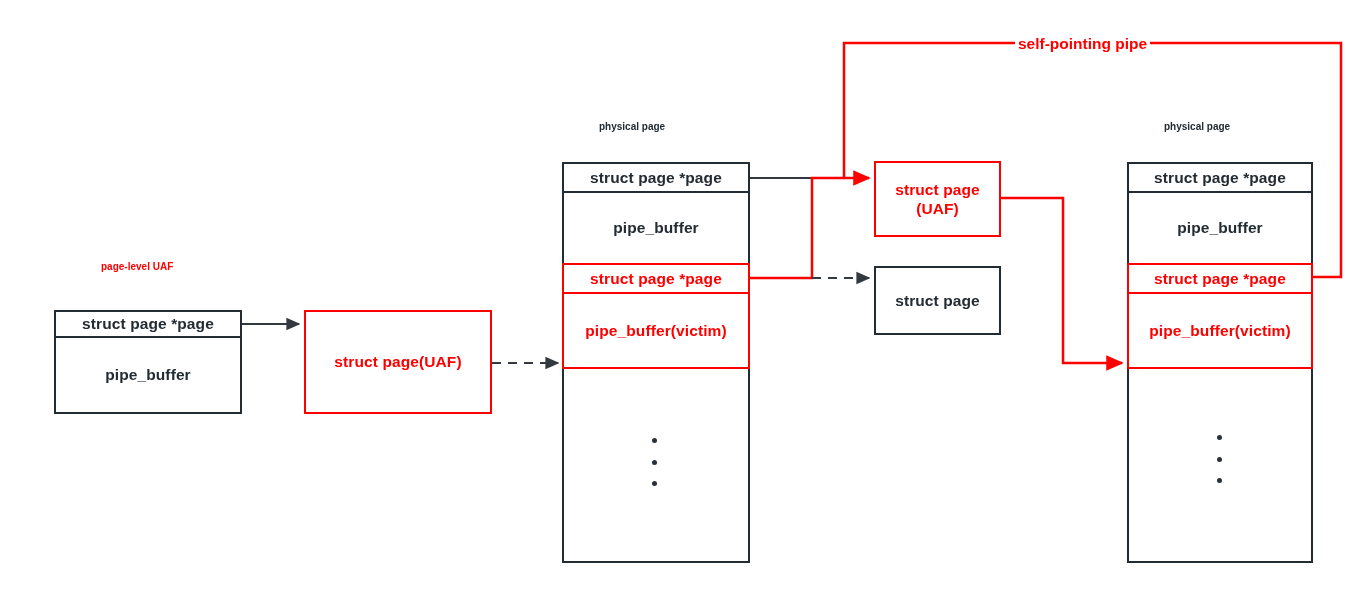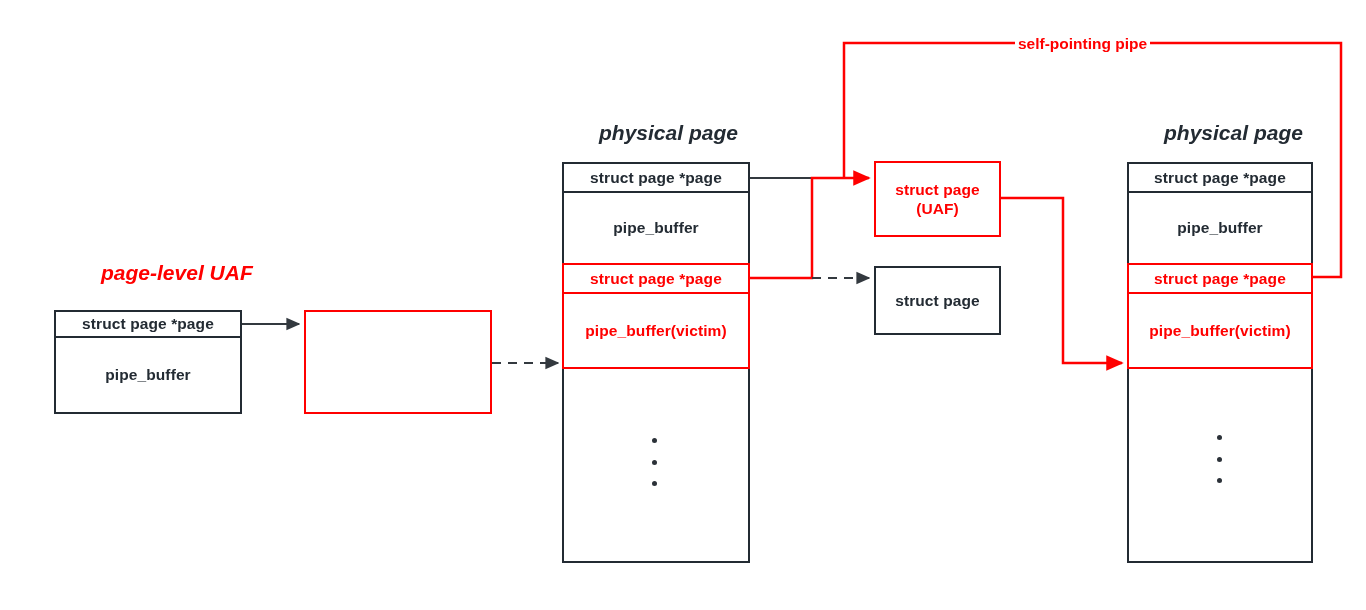--- a/index.html
+++ b/index.html
@@ -66,24 +66,23 @@
     letter-spacing: 0.1px;
     line-height: 1.15;
     text-align: center;
   }
   .txt-red { color: #ff0000; }
   .txt-black { color: #232b33; }
 
   
   .label {
     position: absolute;
-    font-size: 21px;
+    font-size: 10px;
     font-weight: bold;
     white-space: nowrap;
-    font-style: italic;
   }
   .label-black { color: #232b33; }
   .label-red   { color: #ff0000; text-align: center; }
 
   
   .wire-label {
     position: absolute;
     font-size: 15.5px;
     font-weight: bold;
     color: #ff0000;
@@ -145,20 +144,21 @@
 
   <div class="label label-red" style="left:68px; top:261px;">page-level UAF</div>
 
   <div class="box box-black" style="left:21px; top:310px; width:188px; height:104px;">
   </div>
   <div class="row row-black txt txt-black" style="left:21px; top:310px; width:188px; height:28px;">struct page *page</div>
   <div class="row row-plain txt txt-black" style="left:23px; top:338px; width:184px; height:74px; border:0;">pipe_buffer</div>
 
   <div class="box box-red" style="left:271px; top:310px; width:188px; height:104px;">
   </div>
+  <div class="row txt txt-red" style="left:273px; top:312px; width:184px; height:100px; border:0;">struct page(UAF)</div>
 
   <div class="label label-black" style="left:566px; top:121px;">physical page</div>
 
   <div class="box box-black" style="left:529px; top:162px; width:188px; height:401px;">
   </div>
 
   <div class="row row-black txt txt-black" style="left:529px; top:162px; width:188px; height:31px;">struct page *page</div>
 
   <div class="row row-plain txt txt-black" style="left:531px; top:193px; width:184px; height:70px; border:0;">pipe_buffer</div>
 

